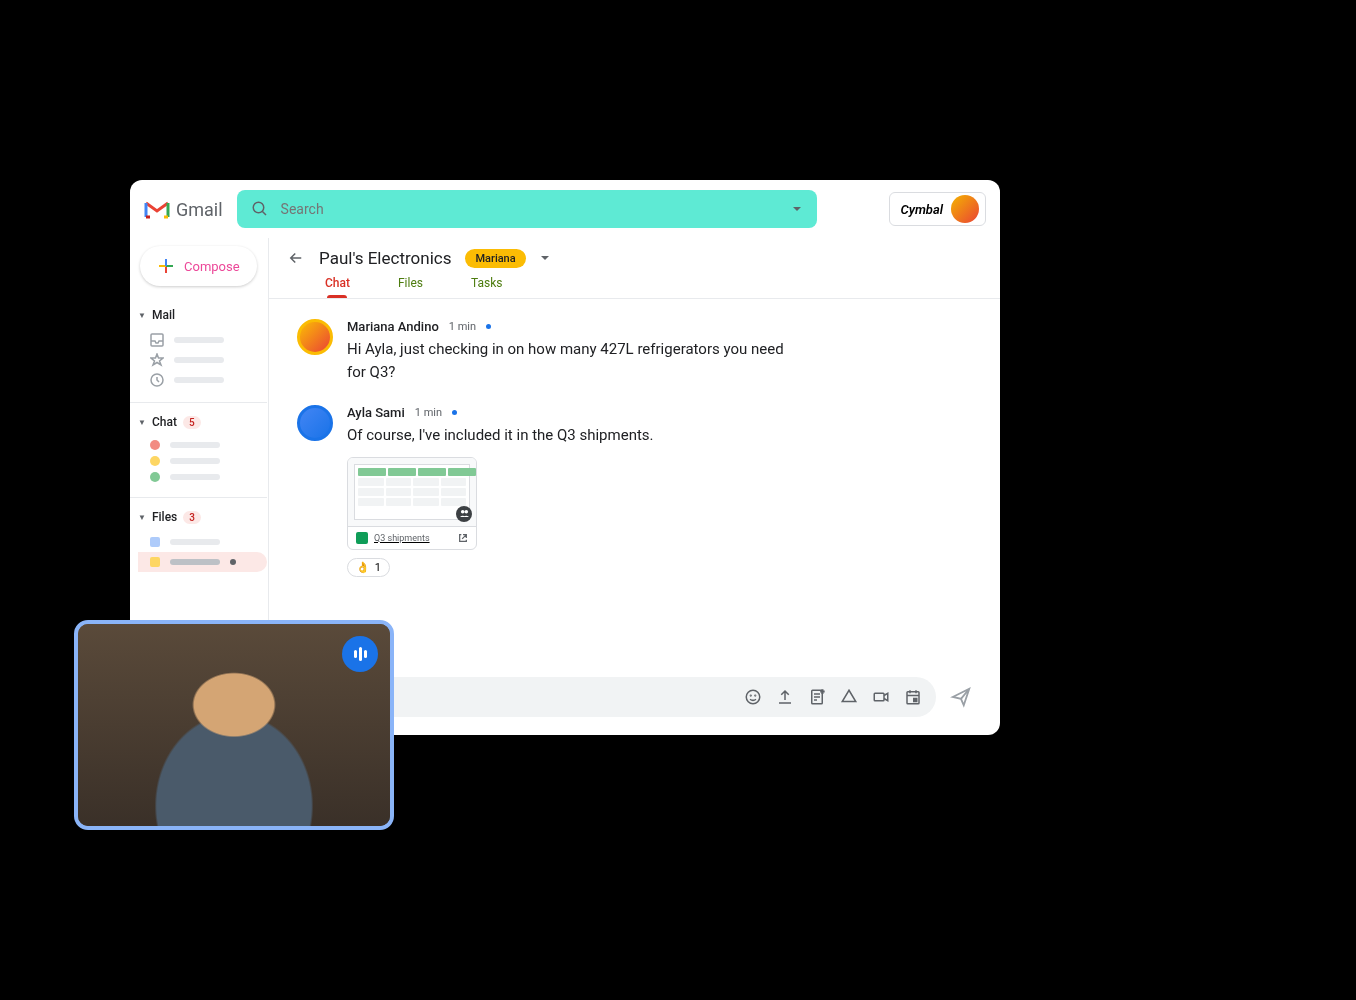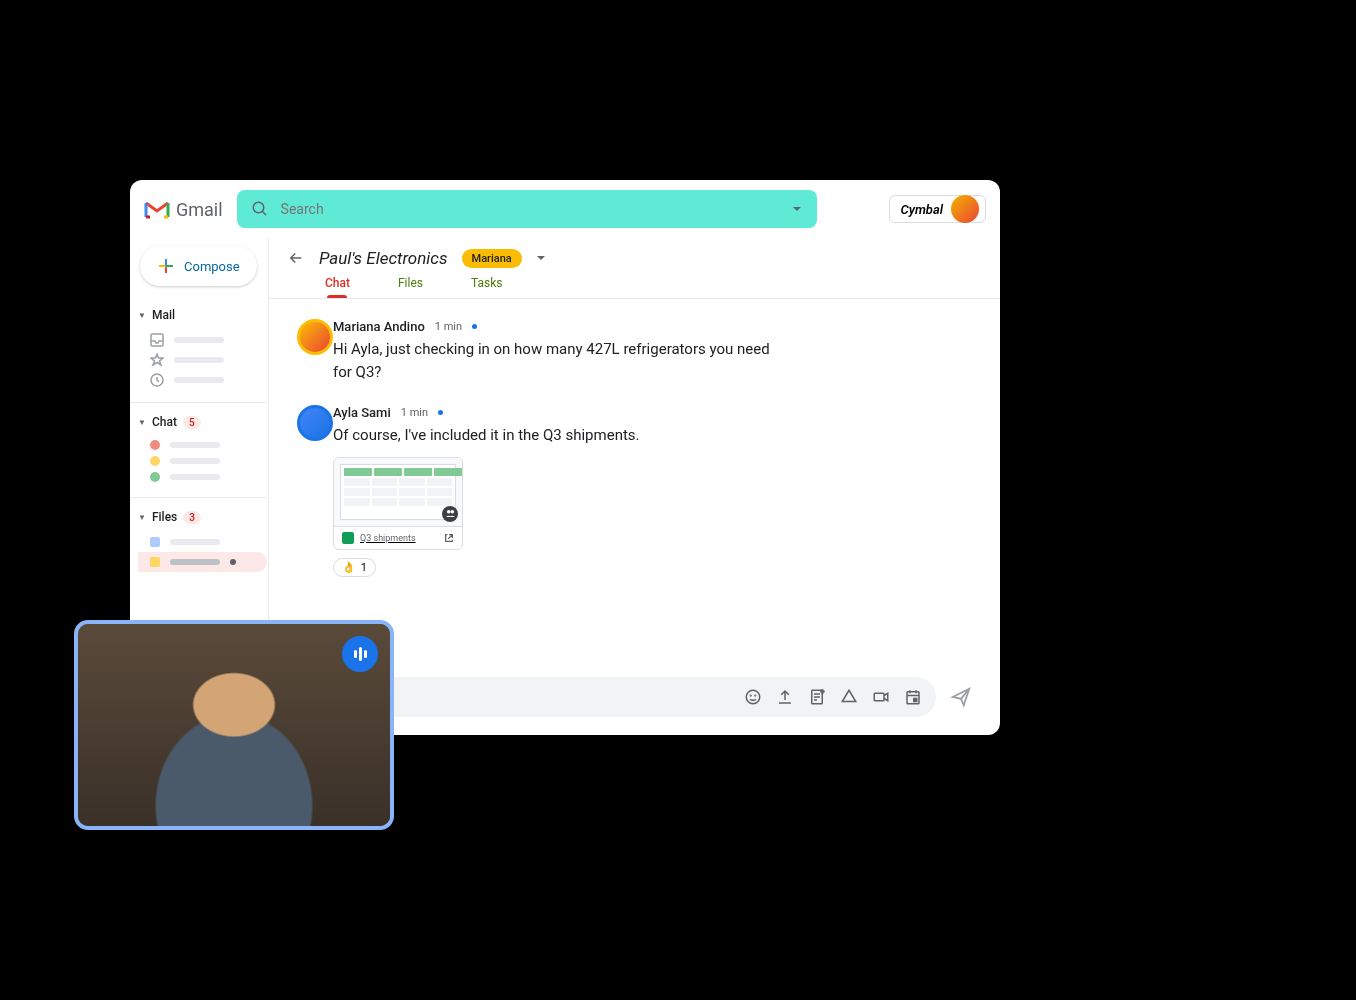--- a/index.html
+++ b/index.html
@@ -40,21 +40,21 @@
       align-items: center;
       padding: 0 14px;
       gap: 12px;
     }
     .search-bar input {
       flex: 1; border: none; background: transparent; font-size: 14px; color: #5f6368; outline: none;
     }
     .search-icon { color: #5f6368; }
     .dropdown-icon { color: #5f6368; }
     .brand-chip {
-      height: 28px;
+      height: 34px;
       border: 1px solid #dadce0;
       border-radius: 6px;
       display: flex;
       align-items: center;
       gap: 8px;
       padding: 0 6px 0 10px;
       margin-left: auto;
     }
     .brand-name { font-style: italic; font-weight: 600; font-size: 13px; }
     .brand-avatar { width: 28px; height: 28px; border-radius: 50%; background: linear-gradient(135deg, #f4b400, #ea4335); }
@@ -69,21 +69,21 @@
       height: 40px;
       border-radius: 24px;
       border: none;
       background: #fff;
       box-shadow: 0 1px 3px rgba(0,0,0,0.2);
       display: flex;
       align-items: center;
       gap: 10px;
       padding: 0 18px;
       font-size: 13px;
-      color: #0369a1;
+      color: #ec4899;
       cursor: pointer;
     }
     .plus-icon { position: relative; width: 16px; height: 16px; }
     .section { padding: 2px 0; }
     .section-header {
       display: flex; align-items: center; gap: 6px; padding: 4px 8px; font-size: 12px; font-weight: 500; color: #202124;
     }
     .caret { color: #5f6368; font-size: 8px; }
     .badge {
       background: #fce8e6; color: #c5221f; font-size: 10px; font-weight: 500;
@@ -105,36 +105,36 @@
     }
     .space-row.active { background: #fce8e6; }
     .space-status { width: 6px; height: 6px; border-radius: 50%; background: #5f6368; }
     .divider { height: 1px; background: #e8eaed; margin: 6px 0; }
     
     
     .main { flex: 1; display: flex; flex-direction: column; border-left: 1px solid #e8eaed; }
     .chat-header { padding: 10px 18px 0 18px; border-bottom: 1px solid #e8eaed; }
     .chat-title-row { display: flex; align-items: center; gap: 14px; }
     .back-btn { color: #5f6368; cursor: pointer; }
-    .chat-title { font-size: 17px; color: #202124; font-weight: 400; font-style: italic; }
+    .chat-title { font-size: 17px; color: #202124; font-weight: 400; }
     .external-badge {
       background: #fbbc04; color: #202124; font-size: 11px; font-weight: 500;
       padding: 3px 10px; border-radius: 12px;
     }
     .members { font-size: 10px; color: #5f6368; margin-left: 38px; margin-top: 2px; }
     .tabs { display: flex; gap: 48px; margin-left: 38px; margin-top: 8px; }
     .tab { font-size: 12px; color: #4d7c0f; padding-bottom: 8px; cursor: pointer; position: relative; }
     .tab.active { color: #d93025; font-weight: 500; }
     .tab.active::after {
       content: ''; position: absolute; bottom: 0; left: 50%; transform: translateX(-50%);
       width: 20px; height: 3px; background: #d93025; border-radius: 3px 3px 0 0;
     }
     
     .messages { flex: 1; padding: 20px 28px; overflow: auto; }
-    .message { display: flex; margin-bottom: 22px; }
+    .message { display: flex; gap: 14px; margin-bottom: 22px; }
     .msg-avatar { width: 36px; height: 36px; border-radius: 50%; flex-shrink: 0; }
     .msg-avatar.a1 { background: linear-gradient(135deg, #fbbc04, #ea4335); border: 3px solid #fbbc04; }
     .msg-avatar.a2 { background: linear-gradient(135deg, #4285f4, #1a73e8); border: 3px solid #1a73e8; }
     .msg-content { flex: 1; }
     .msg-header { display: flex; align-items: center; gap: 10px; margin-bottom: 4px; }
     .msg-name { font-size: 13px; font-weight: 500; color: #202124; }
     .msg-time { font-size: 11px; color: #5f6368; }
     .msg-dot { width: 5px; height: 5px; border-radius: 50%; background: #1a73e8; }
     .msg-body { font-size: 15px; color: #202124; line-height: 1.5; max-width: 440px; }
     

